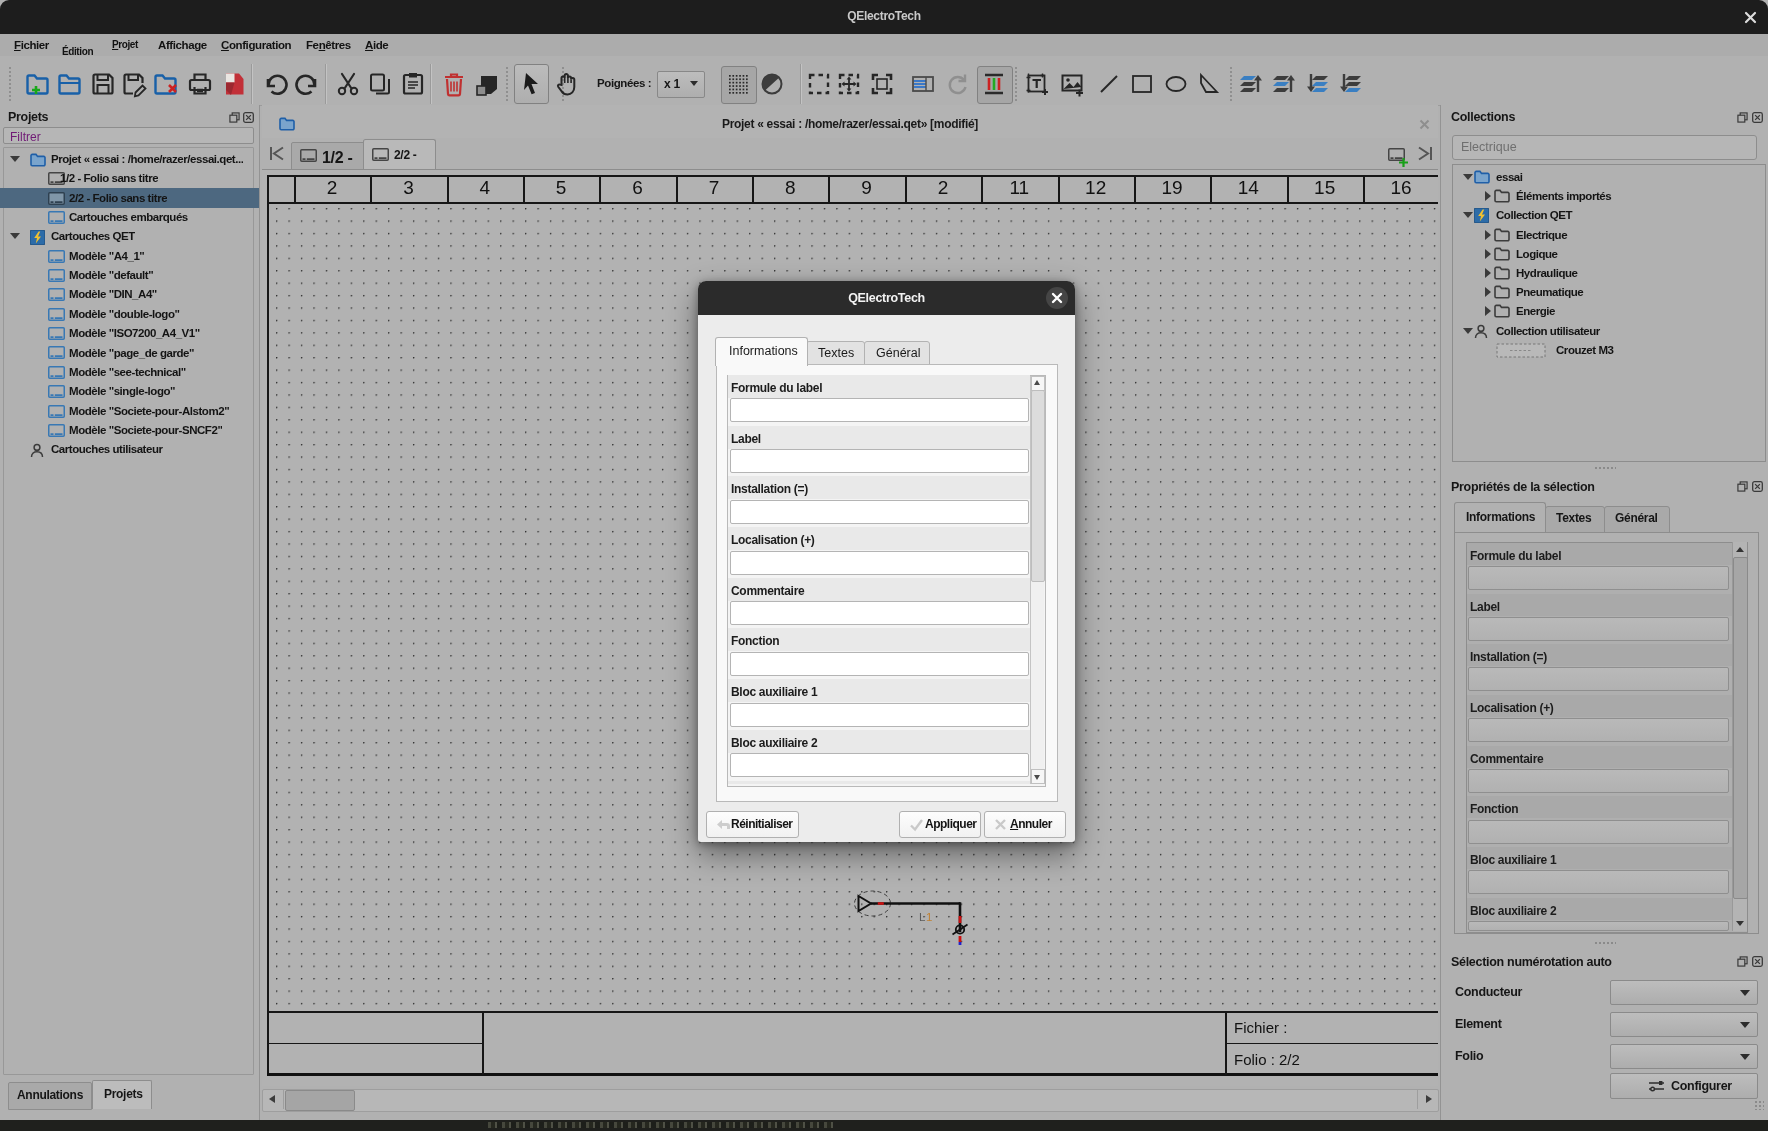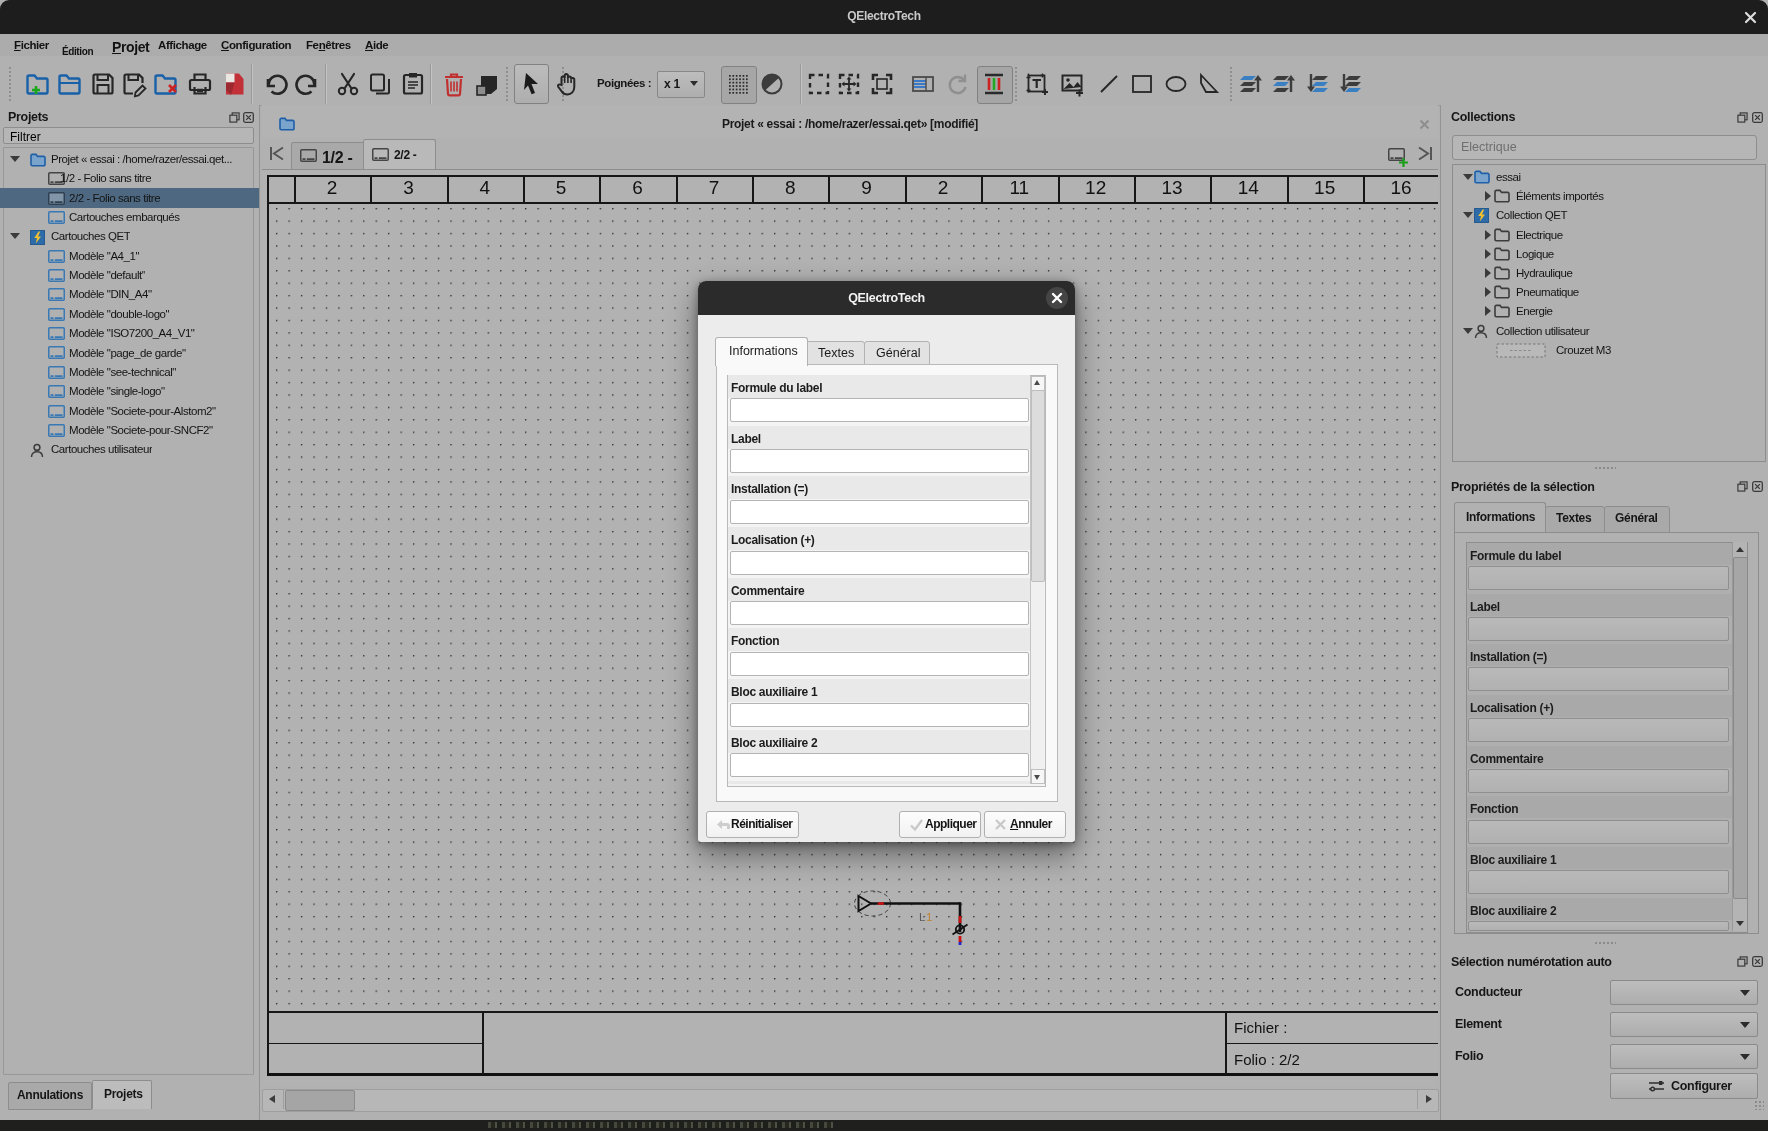--- a/index.html
+++ b/index.html
@@ -11,38 +11,38 @@
 .sep{position:absolute;width:1px;background:#9a9a9a;box-shadow:1px 0 0 #c3c3c3;}
 .handle{position:absolute;width:4px;background-image:radial-gradient(circle,#8f8f8f 1px,transparent 1.1px);background-size:4px 4px;}
 .ticon{position:absolute;top:70px;}
 .fin{position:absolute;background:#fff;border:1px solid #b4b4b4;border-radius:2px;height:22px;}
 .gin{position:absolute;background:#b4b4b4;border:1px solid #8f8f8f;border-radius:2px;height:22px;}
 .flab{position:absolute;font-weight:bold;letter-spacing:-0.3px;font-size:12px;color:#1c1c1c;}
 .combo{position:absolute;left:1610px;width:146px;height:23px;border:1px solid #8a8a8a;border-radius:2px;
  background:linear-gradient(#bdbdbd,#adadad);}
 .combo .arr{position:absolute;right:7px;top:9px;width:0;height:0;border-left:5px solid transparent;border-right:5px solid transparent;border-top:6px solid #2c2c2c;}
 .pbtn{position:absolute;width:11px;height:11px;}
-.treetxt{position:absolute;font-weight:normal;letter-spacing:-0.45px;font-size:11.5px;color:#141414;line-height:19px;height:19px;white-space:nowrap;}
+.treetxt{position:absolute;font-weight:bold;letter-spacing:-0.45px;font-size:11.5px;color:#141414;line-height:19px;height:19px;white-space:nowrap;}
 .exp{position:absolute;width:0;height:0;}
 .expdown{border-left:5px solid transparent;border-right:5px solid transparent;border-top:6px solid #3a3a3a;}
 .expright{border-top:5px solid transparent;border-bottom:5px solid transparent;border-left:6px solid #3a3a3a;}
 .stripeL{position:absolute;background:#a9a9a9;}
 .stripeD{position:absolute;background:#e9e9e9;}
 </style></head><body>
 
 <div class="abs" style="left:0;top:0;width:1768px;height:34px;background:#1d1d1d;border-radius:9px 9px 0 0;"></div>
 <div class="abs b" style="left:0;top:9px;width:1768px;text-align:center;font-size:12px;color:#c9c9c9;">QElectroTech</div>
 <svg class="abs" style="left:1744px;top:11px" width="13" height="13" viewBox="0 0 13 13">
     <path d="M2 2 L11 11 M11 2 L2 11" stroke="#dcdcdc" stroke-width="2.2" stroke-linecap="round"></path>
   </svg>
 
 <div class="abs" style="left:0;top:34px;width:1768px;height:22px;background:#acacac;border-bottom:1px solid #969696;"></div>
 <div class="abs b" style="left:14px;top:39px;font-size:11.5px;letter-spacing:-0.4px;color:#121212;"><u>F</u>ichier</div>
 <div class="abs b" style="left:62px;top:46px;font-size:10px;letter-spacing:-0.4px;color:#121212;"><u>É</u>dition</div>
-<div class="abs b" style="left:112px;top:39px;font-size:14px;letter-spacing:-0.4px;color:#121212;"><u>P</u>rojet</div>
+<div class="abs b" style="left:112px;top:39px;font-size:10px;letter-spacing:-0.4px;color:#121212;"><u>P</u>rojet</div>
 <div class="abs b" style="left:158px;top:39px;font-size:11.5px;letter-spacing:-0.4px;color:#121212;">Afficha<u>g</u>e</div>
 <div class="abs b" style="left:221px;top:39px;font-size:11.5px;letter-spacing:-0.4px;color:#121212;"><u>C</u>onfiguration</div>
 <div class="abs b" style="left:306px;top:39px;font-size:11.5px;letter-spacing:-0.4px;color:#121212;">Fe<u>n</u>êtres</div>
 <div class="abs b" style="left:365px;top:39px;font-size:11.5px;letter-spacing:-0.4px;color:#121212;"><u>A</u>ide</div>
 <div class="abs" style="left:0;top:56px;width:1768px;height:49px;background:#b1b1b1;border-bottom:1px solid #9c9c9c;"></div>
 <div class="handle" style="left:8px;top:66px;height:36px;"></div>
 <div class="handle" style="left:505px;top:66px;height:36px;"></div>
 <div class="handle" style="left:561px;top:66px;height:36px;"></div>
 <div class="handle" style="left:1014px;top:66px;height:36px;"></div>
 <div class="handle" style="left:1229px;top:66px;height:36px;"></div>
@@ -323,21 +323,21 @@
 <div class="abs b" style="left:8px;top:110px;font-size:12.5px;">Projets</div>
 <svg class="pbtn" style="left:229px;top:112px" width="12" height="12" viewBox="0 0 12 12">
     <rect x="3.5" y="1" width="7.5" height="7.5" fill="none" stroke="#3a3a3a" stroke-width="1.3"></rect>
     <rect x="1" y="3.5" width="7.5" height="7.5" fill="#b1b1b1" stroke="#3a3a3a" stroke-width="1.3"></rect>
   </svg>
 <svg class="pbtn" style="left:243px;top:112px" width="12" height="12" viewBox="0 0 12 12">
     <rect x="0.75" y="0.75" width="10.5" height="10.5" rx="2" fill="none" stroke="#3a3a3a" stroke-width="1.4"></rect>
     <path d="M3.4 3.4 l5.2 5.2 M8.6 3.4 l-5.2 5.2" stroke="#3a3a3a" stroke-width="1.4"></path>
   </svg>
 <div class="abs" style="left:3px;top:127px;width:249px;height:15px;background:#b6b6b6;border:1px solid #8d8d8d;border-radius:2px;"></div>
-<div class="abs" style="left:10px;top:130px;font-size:12px;color:#000000;">Filtrer</div>
+<div class="abs" style="left:10px;top:130px;font-size:12px;color:#701a75;">Filtrer</div>
 <div class="abs" style="left:3px;top:147px;width:249px;height:926px;border:1px solid #989898;border-radius:1px;"></div>
 <div class="exp expdown" style="left:10px;top:156px;"></div>
 <div class="abs" style="left:30px;top:153px;">
     <svg width="16" height="14" viewBox="0 0 16 14">
       <path d="M1 3.2 V11.5 a1.2 1.2 0 0 0 1.2 1.2 H13.8 A1.2 1.2 0 0 0 15 11.5 V4.6 A1.2 1.2 0 0 0 13.8 3.4 H7.6 L6 1.4 H2.2 A1.2 1.2 0 0 0 1 2.6 Z" fill="#7aa4cc" stroke="#1f5fa8" stroke-width="1.6"></path>
     </svg>
   </div>
 <div class="treetxt ellip" style="left:51px;top:150px;max-width:201px;">Projet « essai : /home/razer/essai.qet...</div>
 <div class="abs" style="left:48px;top:172px;">
     <svg width="17" height="13" viewBox="0 0 17 13">
@@ -522,21 +522,21 @@
       <div style="position:absolute;left:490.1px;top:7px;width:76.3px;height:24px;text-align:center;font-size:19px;color:#111;">8</div>
       <div style="position:absolute;left:566.4px;top:5px;width:2px;height:29px;background:#161616;"></div>
       <div style="position:absolute;left:566.4px;top:7px;width:76.3px;height:24px;text-align:center;font-size:19px;color:#111;">9</div>
       <div style="position:absolute;left:642.8px;top:5px;width:2px;height:29px;background:#161616;"></div>
       <div style="position:absolute;left:642.8px;top:7px;width:76.3px;height:24px;text-align:center;font-size:19px;color:#111;">2</div>
       <div style="position:absolute;left:719.1px;top:5px;width:2px;height:29px;background:#161616;"></div>
       <div style="position:absolute;left:719.1px;top:7px;width:76.3px;height:24px;text-align:center;font-size:19px;color:#111;">11</div>
       <div style="position:absolute;left:795.5px;top:5px;width:2px;height:29px;background:#161616;"></div>
       <div style="position:absolute;left:795.5px;top:7px;width:76.3px;height:24px;text-align:center;font-size:19px;color:#111;">12</div>
       <div style="position:absolute;left:871.8px;top:5px;width:2px;height:29px;background:#161616;"></div>
-      <div style="position:absolute;left:871.8px;top:7px;width:76.3px;height:24px;text-align:center;font-size:19px;color:#111;">13</div>
+      <div style="position:absolute;left:871.8px;top:7px;width:76.3px;height:24px;text-align:center;font-size:19px;color:#111;">19</div>
       <div style="position:absolute;left:948.2px;top:5px;width:2px;height:29px;background:#161616;"></div>
       <div style="position:absolute;left:948.2px;top:7px;width:76.3px;height:24px;text-align:center;font-size:19px;color:#111;">14</div>
       <div style="position:absolute;left:1024.5px;top:5px;width:2px;height:29px;background:#161616;"></div>
       <div style="position:absolute;left:1024.5px;top:7px;width:76.3px;height:24px;text-align:center;font-size:19px;color:#111;">15</div>
       <div style="position:absolute;left:1100.9px;top:5px;width:2px;height:29px;background:#161616;"></div>
       <div style="position:absolute;left:1100.9px;top:7px;width:76.3px;height:24px;text-align:center;font-size:19px;color:#111;">16</div>
     </div>
 <div style="position:absolute;left:4.5px;top:5px;width:2px;height:900px;background:#161616;"></div>
 <div style="position:absolute;left:4.5px;top:841px;width:1171px;height:1.6px;background:#161616;"></div>
 <div style="position:absolute;left:4.5px;top:872.5px;width:216px;height:1.6px;background:#161616;"></div>

